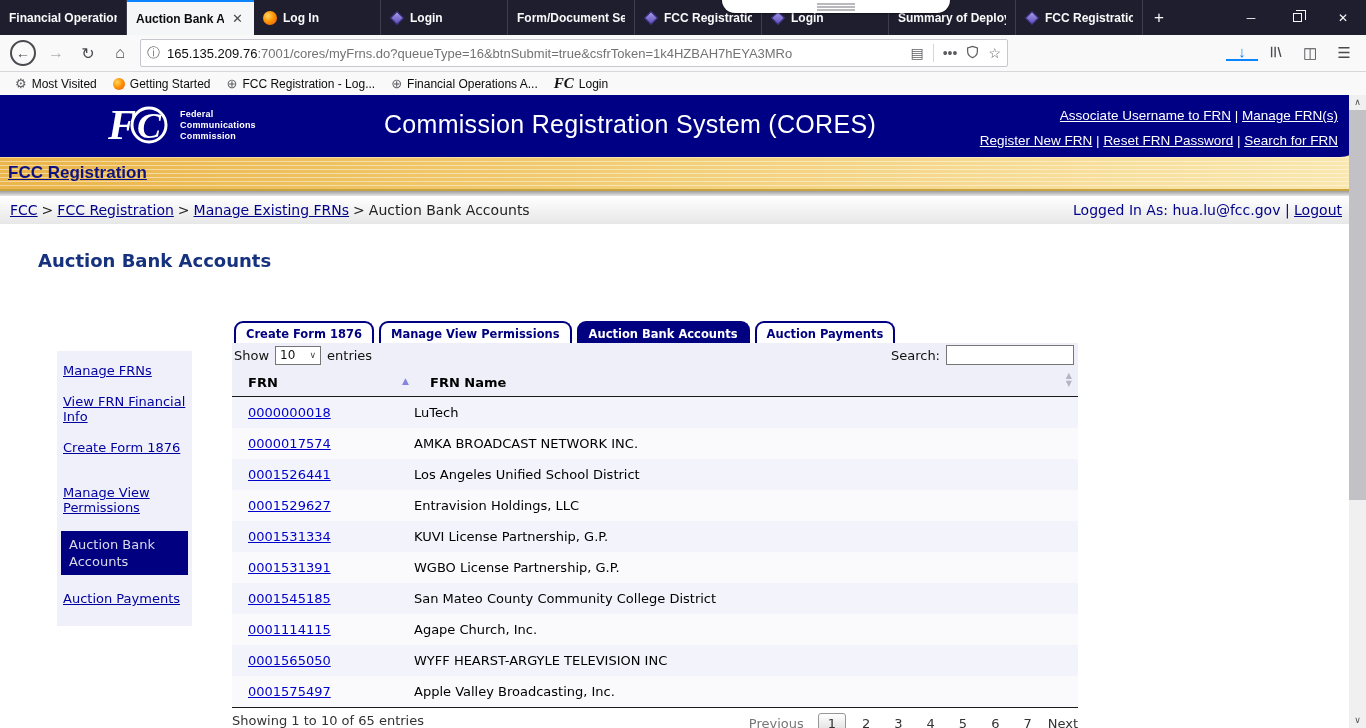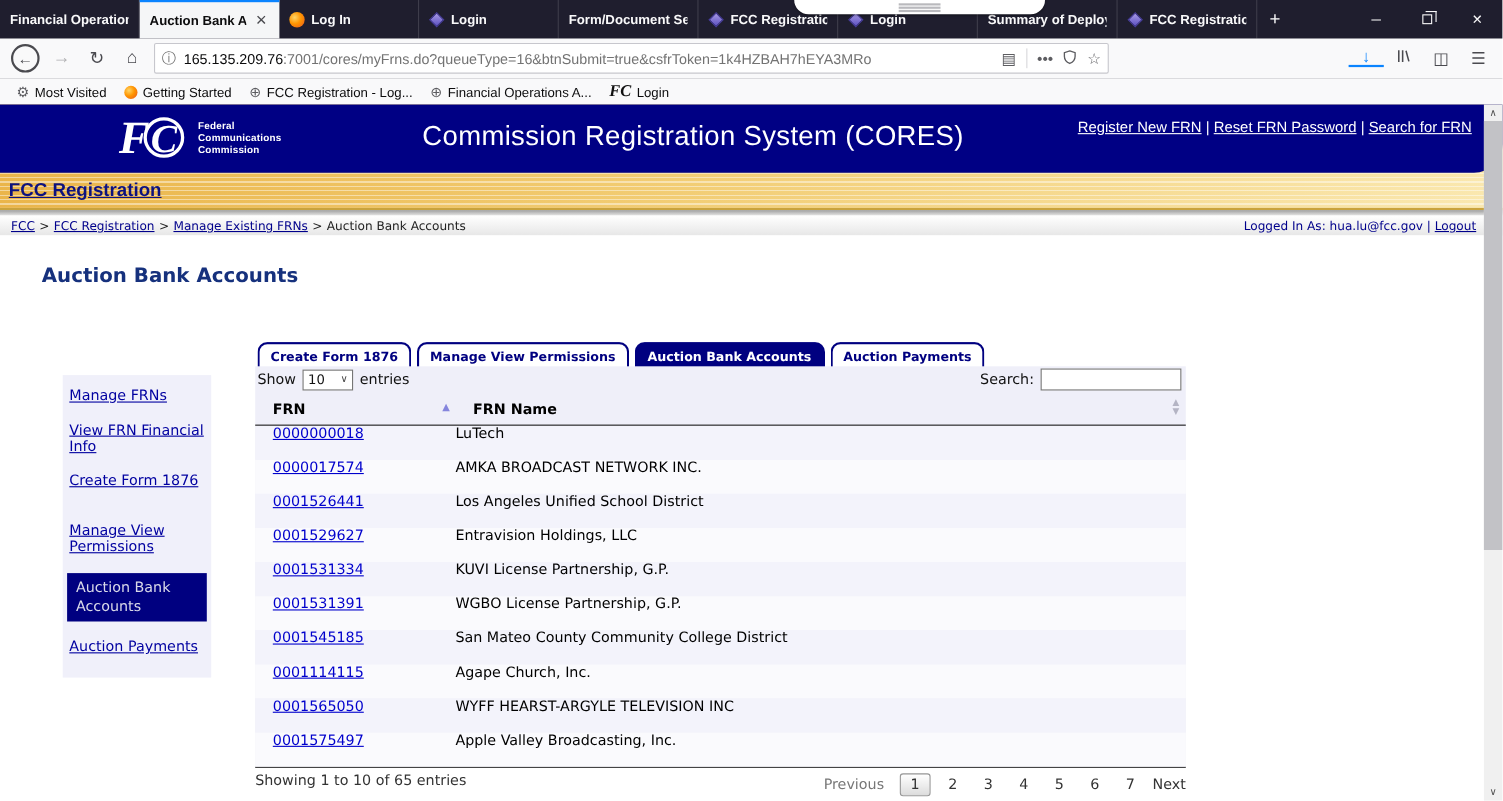--- a/index.html
+++ b/index.html
@@ -68,22 +68,22 @@
   .hdr-links .sep { text-decoration:none; }
 
   .band { height:34px; border-bottom:2px solid #c9a33e; padding:6px 0 0 8px;
           background:
             repeating-linear-gradient(180deg, rgba(255,255,255,.45) 0 1px, rgba(255,255,255,0) 1px 4px),
             linear-gradient(90deg,#eab54a 0%, #f2cd74 45%, #fae8b0 100%); }
   .band span { color:#0d1280; font-weight:bold; font-size:17px; text-decoration:underline; cursor:pointer; }
 
   .divider { height:5px; background:linear-gradient(#9e9e9e,#e6e6e6); }
 
-  .crumbbar { height:18px; background:linear-gradient(#ffffff,#e7e7e7); display:flex; align-items:center;
-              padding:0 24px 0 10px; font-size:11px; font-family:"DejaVu Sans", sans-serif; }
+  .crumbbar { height:28px; background:linear-gradient(#ffffff,#e7e7e7); display:flex; align-items:center;
+              padding:0 24px 0 10px; font-size:14px; font-family:"DejaVu Sans", sans-serif; }
   .crumbbar a { color:#00008b; text-decoration:underline; cursor:pointer; }
   .crumbbar .csep { margin:0 4px; color:#222; }
   .crumb-cur { color:#222; }
   .session { margin-left:auto; color:#00008b; }
   .session .lg { text-decoration:underline; cursor:pointer; }
 
   .content { position:relative; height:510px; background:#fff; overflow:hidden;
              font-family:"DejaVu Sans", sans-serif; }
   .pgtitle { position:absolute; left:38px; top:26px; font-size:18px; font-weight:bold; color:#16317d; }
 
@@ -106,21 +106,21 @@
   .selbox .chev { font-size:9px; color:#444; }
   .searchwrap { margin-left:auto; display:flex; align-items:center; gap:6px; padding-right:2px; }
   .searchwrap input { width:128px; height:20px; border:1px solid #767676; background:#fff; font-size:13px; padding:0 4px; }
 
   .thead { position:relative; height:30px; border-bottom:1px solid #1a1a1a; font-size:13px; font-weight:bold; color:#000; }
   .th-frn { position:absolute; left:16px; top:8px; }
   .th-sort-asc { position:absolute; left:170px; top:9px; font-size:9px; color:#8585dd; }
   .th-name { position:absolute; left:198px; top:8px; }
   .th-sort-both { position:absolute; right:6px; top:5px; display:flex; flex-direction:column; line-height:8px;
                   font-size:8px; color:#b4b4c4; }
-  .trow { height:31px; display:flex; font-size:13px; }
+  .trow { height:31px; display:flex; align-items:center; font-size:13px; }
   .trow:nth-child(odd) { background:#f3f3fb; }
   .trow:nth-child(even) { background:#fafafd; }
   .cell-frn { width:182px; padding-left:16px; }
   .cell-frn span { color:#0000cc; text-decoration:underline; cursor:pointer; }
   .cell-name { color:#000; }
   .tbody { border-bottom:1px solid #1a1a1a; }
 
   .tfooter { position:absolute; left:232px; top:489px; width:846px; display:flex; align-items:flex-start;
              font-size:13px; color:#333; }
   .pager { margin-left:auto; display:flex; align-items:center; }
@@ -256,20 +256,25 @@
         </svg>
         <div class="agency">
           <div>Federal</div>
           <div>Communications</div>
           <div>Commission</div>
         </div>
       </div>
       <div class="fcc-title">Commission Registration System (CORES)</div>
       <div class="hdr-links">
         <div>
+          <span class="wlink">Associate Username to FRN</span>
+          <span class="sep">|</span>
+          <span class="wlink">Manage FRN(s)</span>
+        </div>
+        <div>
           <span class="wlink">Register New FRN</span>
           <span class="sep">|</span>
           <span class="wlink">Reset FRN Password</span>
           <span class="sep">|</span>
           <span class="wlink">Search for FRN</span>
         </div>
       </div>
     </div>
   </div>
 

